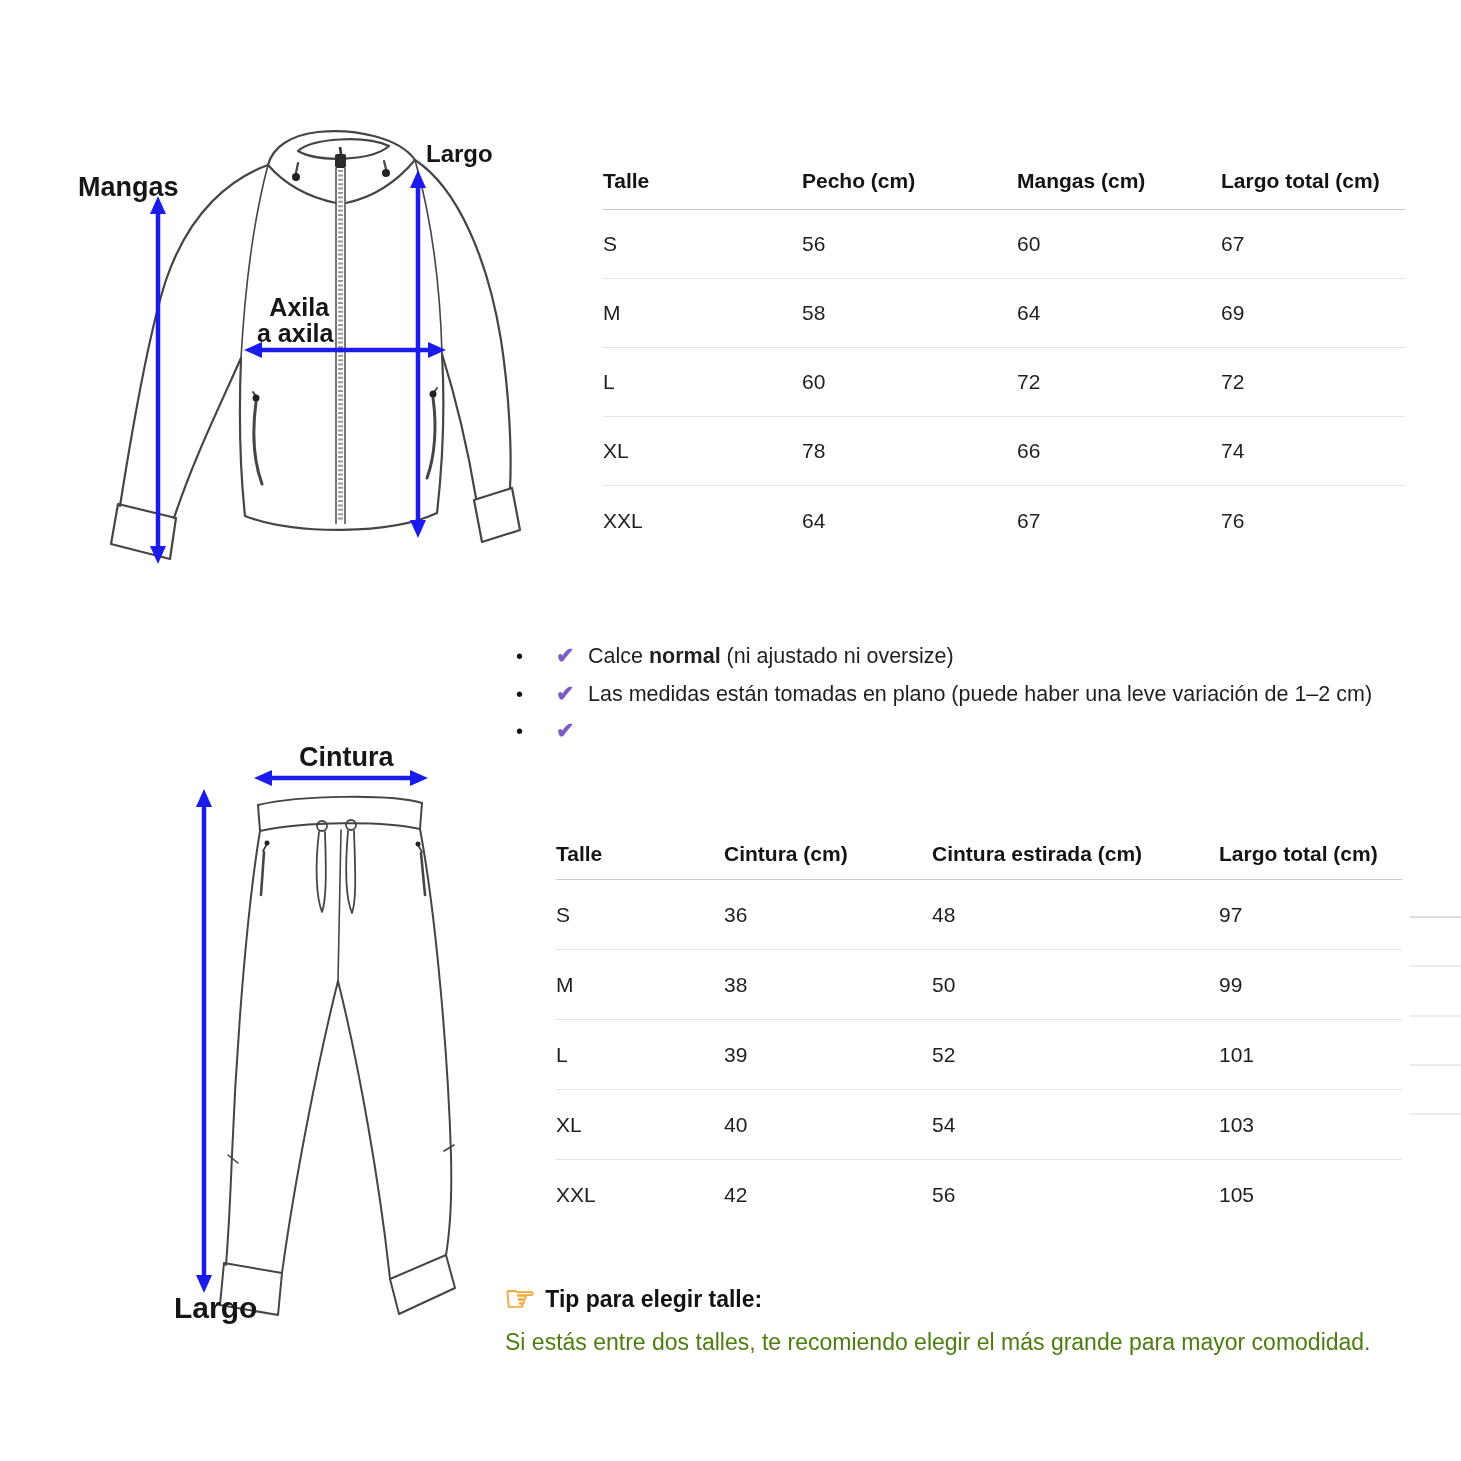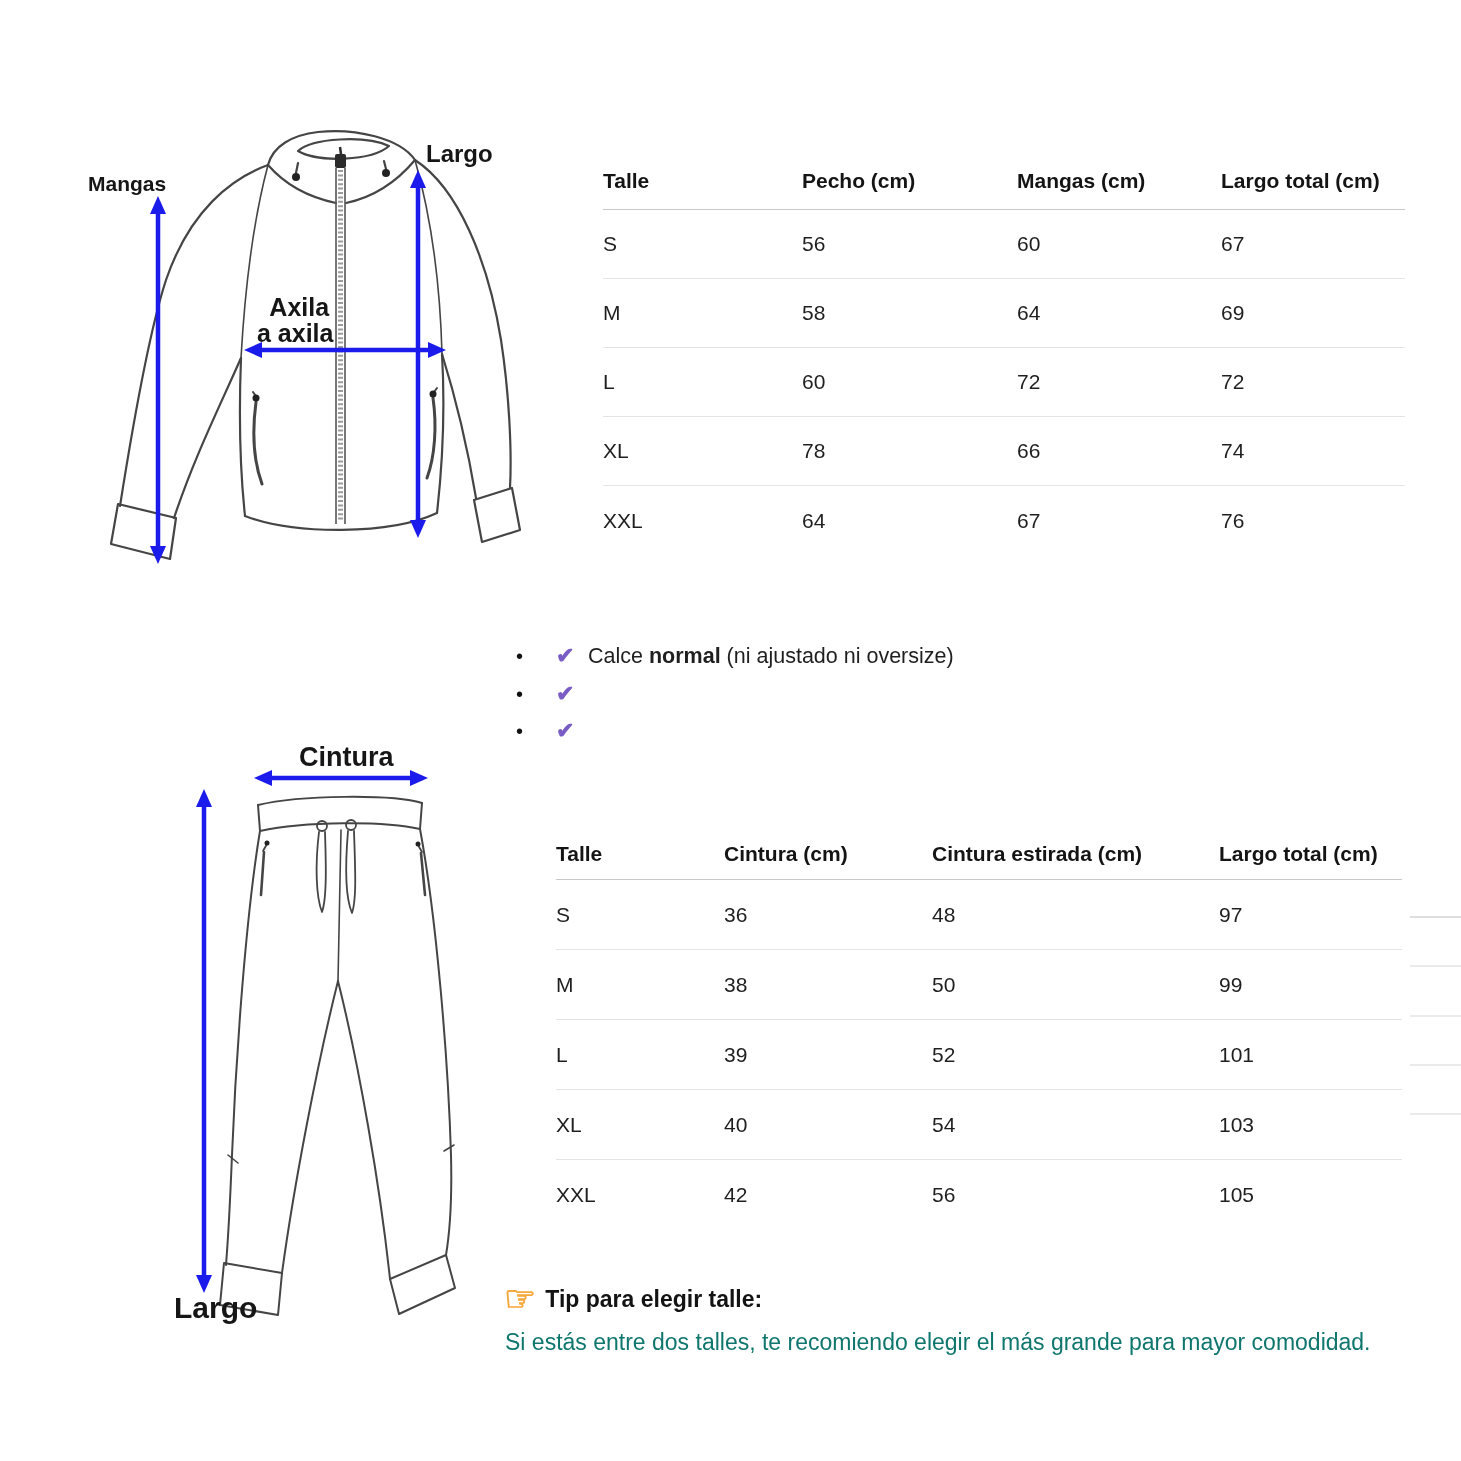--- a/index.html
+++ b/index.html
@@ -4,21 +4,21 @@
 <style>
   html,body { margin:0; padding:0; }
   body {
     width:1461px; height:1461px; position:relative; background:#ffffff;
     font-family:"Liberation Sans", sans-serif; color:#1f1f1f; overflow:hidden;
   }
   .abs { position:absolute; }
 
   
   .dlabel { position:absolute; font-weight:bold; color:#161616; white-space:pre;text-align:center; }
-  .lbl-mangas   { left:88px;  top:172px;  font-size:21px; }
+  .lbl-mangas   { left:78px;  top:172px;  font-size:27px; }
   .lbl-jlargo   { left:426px; top:140px;  font-size:24px; }
   .lbl-axila    { left:257px; top:294px;  font-size:25px; line-height:26px; }
   .lbl-axila .l1 { padding-left:8px; display:block; }
   .lbl-cintura  { left:299px; top:742px;  font-size:27px; }
   .lbl-plargo   { left:174px; top:1291px; font-size:30px; }
 
   
   .arrow-line { stroke:var(--arrow-blue); stroke-width:4.5; fill:none; }
   .arrow-head { fill:var(--arrow-blue); stroke:none; }
 
@@ -38,21 +38,21 @@
   .notes { position:absolute; left:516px; top:643px; font-size:21.5px; }
   .note-line { display:flex; align-items:baseline; height:37.5px; }
   .note-bullet { width:40px; font-size:20px; color:#111; }
   .note-check { width:32px; color:var(--check-purple); font-weight:bold; font-size:22px; }
   .note-text b { font-weight:bold;text-align:right; }
 
   
   .tip-title-row { position:absolute; left:504px; top:1284px; display:flex; align-items:center; gap:9px; }
   .tip-hand { color:var(--hand-orange); font-size:36px; font-weight:bold; line-height:30px; }
   .tip-title { font-weight:bold; font-size:23px; color:#131313; }
-  .tip-body { position:absolute; left:505px; top:1329px; font-size:23px; color:#0f766e; width:910px; }
+  .tip-body { position:absolute; left:505px; top:1329px; font-size:23px; color:#4d7c0f; width:910px; }
 
   
   .edge-line { position:absolute; left:1410px; width:51px; height:2px; background:#ebebeb; }
 </style>
 </head>
 <body>
 
 <svg class="abs" style="left:60px; top:110px;" width="470" height="470" viewBox="0 0 470 470">
   <g stroke="#454545" stroke-width="2.2" fill="none" stroke-linecap="round" stroke-linejoin="round">
 
@@ -166,20 +166,21 @@
 
 <div class="notes">
   <div class="note-line">
     <span class="note-bullet">•</span>
     <span class="note-check">✔</span>
     <span class="note-text"><span>Calce </span><b>normal</b><span> (ni ajustado ni oversize)</span></span>
   </div>
   <div class="note-line">
     <span class="note-bullet">•</span>
     <span class="note-check">✔</span>
+    <span class="note-text"><span>Las medidas están tomadas en plano (puede haber una leve variación de 1–2 cm)</span><b></b><span></span></span>
   </div>
   <div class="note-line">
     <span class="note-bullet">•</span>
     <span class="note-check">✔</span>
   </div>
 </div>
 
 <svg class="abs" style="left:170px; top:735px;" width="390" height="590" viewBox="0 0 390 590">
   <g stroke="#454545" stroke-width="2" fill="none" stroke-linecap="round" stroke-linejoin="round">
 

